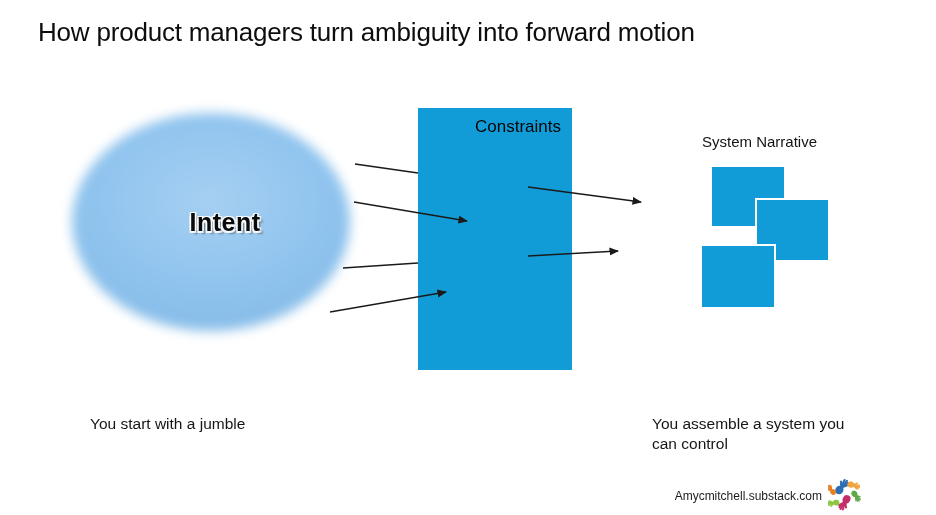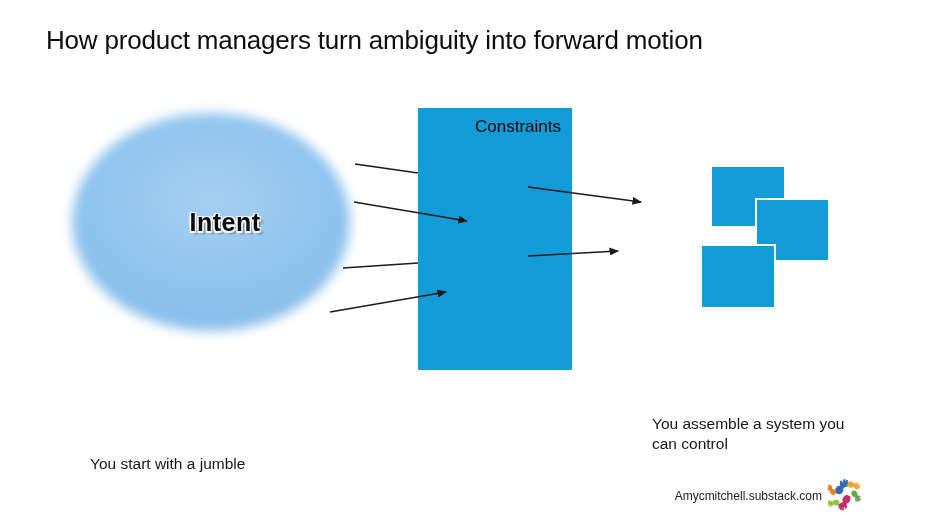--- a/index.html
+++ b/index.html
@@ -6,21 +6,21 @@
     --shape-cyan:#129CD7;
     --ellipse-blue:#8EC3EE;
     --arrow-black:#1a1a1a;
   }
   html,body{margin:0;padding:0;background:#fff;}
   body{font-family:"Liberation Sans","DejaVu Sans",sans-serif;color:#111;}
   .slide{
     position:relative;width:936px;height:515px;background:#ffffff;overflow:hidden;
   }
   .title{
-    position:absolute;left:30px;top:9px;margin:16px;
+    position:absolute;left:30px;top:9px;margin:8px;
     font-size:26px;font-weight:400;letter-spacing:-0.2px;color:#0d0d0d;
   }
   
   .intent-ellipse{
     position:absolute;left:72px;top:113px;width:278px;height:218px;
     border-radius:50%;
     background:radial-gradient(ellipse 62% 58% at 50% 40%, #a6cff2 0%, var(--ellipse-blue) 72%, #88bde9 100%);
     filter:blur(6px);
   }
   .intent-label-wrap{
@@ -52,21 +52,21 @@
   .card{position:absolute;background:var(--shape-cyan);}
   .card-1{left:712px;top:167px;width:72px;height:59px;z-index:1;}
   .card-2{left:755px;top:198px;width:71px;height:60px;border:2px solid #fff;z-index:2;}
   .card-3{left:700px;top:244px;width:72px;height:61px;border:2px solid #fff;z-index:3;}
   
   .arrows{position:absolute;left:0;top:0;width:936px;height:515px;z-index:4;pointer-events:none;}
   .arrows line{stroke:var(--arrow-black);stroke-width:1.4;}
   .arrows #ah path{fill:var(--arrow-black);}
   
   .caption{position:absolute;top:414px;font-size:15.5px;line-height:20px;color:#161616;}
-  .caption-1{left:90px;margin-top:40px;}
+  .caption-1{left:90px;}
   .caption-2{left:342px;}
   .caption-3{left:652px;width:215px;}
   
   .footer-site{
     position:absolute;top:489px;right:114px;font-size:12px;color:#1c1c1c;
   }
   .hands-logo{
     position:absolute;left:828px;top:474px;width:33px;height:40px;
   }
 </style>
@@ -79,20 +79,21 @@
 
   <div class="intent-ellipse"></div>
   <div class="intent-label-wrap">
     <span class="intent-label">Intent</span>
   </div>
 
   <div class="constraints-rect">
     <span class="constraints-label">Constraints</span>
   </div>
 
+  <div class="sysnarr-label">System Narrative</div>
   <div class="card card-1"></div>
   <div class="card card-2"></div>
   <div class="card card-3"></div>
 
   <svg class="arrows" viewBox="0 0 936 515" xmlns="http://www.w3.org/2000/svg">
     <defs>
       <marker id="ah" markerWidth="11" markerHeight="9" refX="8.5" refY="4" orient="auto" markerUnits="userSpaceOnUse">
         <path d="M0,0 L9.5,4 L0,8 z"></path>
       </marker>
     </defs>

